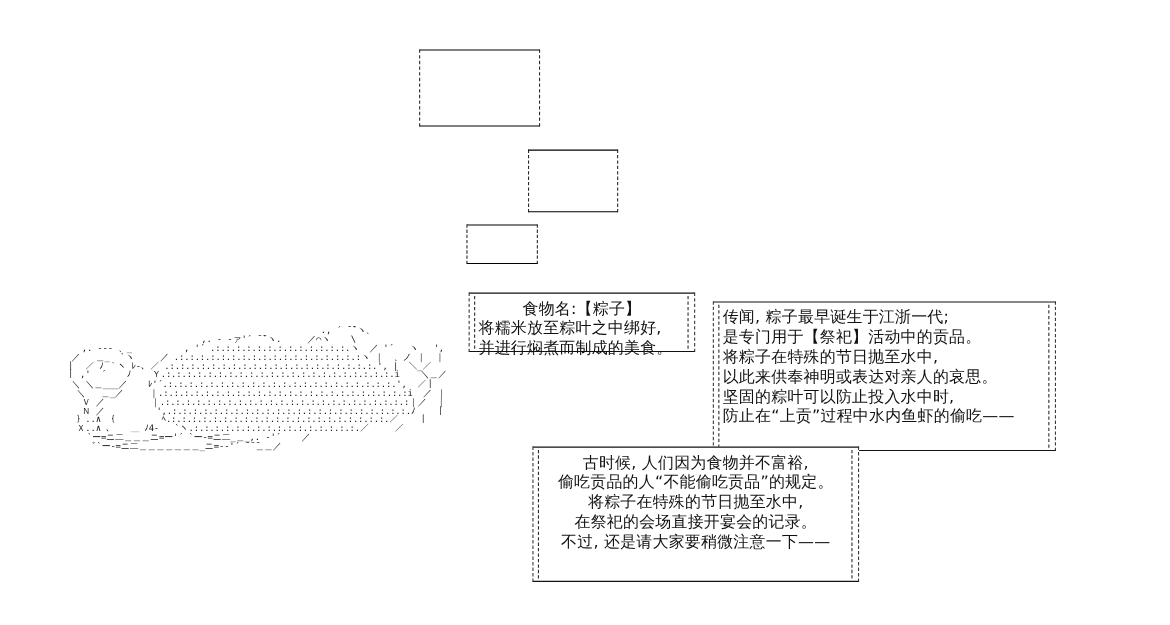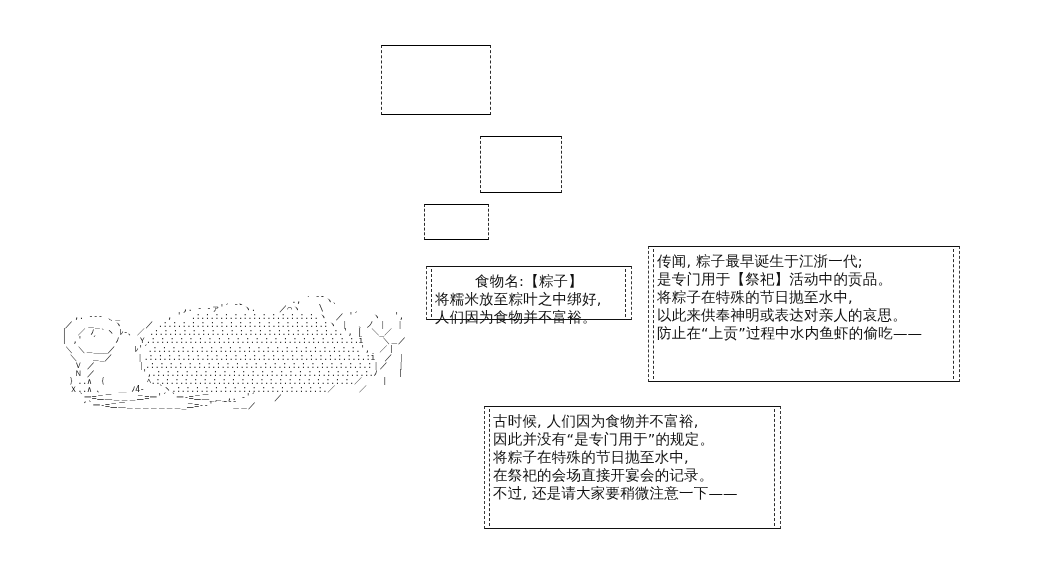--- a/index.html
+++ b/index.html
@@ -63,22 +63,22 @@
     position: absolute;
     top: 2px;
     bottom: 2px;
     width: 1px;
     border-left: 1.2px dashed #2b2b2b;
   }
   .rail.left  { left: 4px; }
   .rail.right { right: 4px; }
 
   #box-food   { left: 426px; top: 266px; width: 206px; height: 54px; }
-  #box-legend { left: 648px; top: 246px; width: 312px; height: 136px; }
-  #box-custom { left: 484px; top: 406px; width: 297px; height: 123px; }
+  #box-legend { left: 648px; top: 274px; width: 312px; height: 136px; }
+  #box-custom { left: 484px; top: 406px; width: 297px; height: 123px; text-align: center; }
 
   #frame-1 { left: 381px; top: 45px;  width: 110px; height: 70px; }
   #frame-2 { left: 480px; top: 136px; width: 82px;  height: 57px; }
   #frame-3 { left: 424px; top: 204px; width: 65px;  height: 36px; }
 
   
   #aa-art {
     position: absolute;
     left: 46px;
     top: 296px;
@@ -115,36 +115,37 @@
      ｝..∧ ｛         ﾍ.:.:.:.:.:.:.:.:.:.:.:.:.:.:.:.:.:.:.:.:.:.／    ｜
      Ｘ..∧ 、   ＿ ﾉ4-   `ヽ.:.:.:.:.:.:.:.:.:.:.:.:.:.:.:.:.／     ／
        `ー=ニ二＿＿＿ニ=ー'´ `ー-=ニ二_＿_,. ‐'´    ／
         ﾞ`ー-=ニ二＿＿＿＿＿＿＿_ニ=-‐'´ ̄ ̄ ̄＿＿／</div>
 
   <div class="text-box" id="box-food">
     <span class="rail left"></span>
     <span class="rail right"></span>
     <div class="line center">食物名:【粽子】</div>
     <div class="line">将糯米放至粽叶之中绑好,</div>
-    <div class="line">人们因为食物并不富裕。</div>
+    <div class="line">并进行焖煮而制成的美食。</div>
   </div>
 
   <div class="text-box" id="box-legend">
     <span class="rail left"></span>
     <span class="rail right"></span>
     <div class="line">传闻, 粽子最早诞生于江浙一代;</div>
     <div class="line">是专门用于【祭祀】活动中的贡品。</div>
     <div class="line">将粽子在特殊的节日抛至水中,</div>
     <div class="line">以此来供奉神明或表达对亲人的哀思。</div>
+    <div class="line">坚固的粽叶可以防止投入水中时,</div>
     <div class="line">防止在“上贡”过程中水内鱼虾的偷吃——</div>
   </div>
 
   <div class="text-box" id="box-custom">
     <span class="rail left"></span>
     <span class="rail right"></span>
     <div class="line">古时候, 人们因为食物并不富裕,</div>
-    <div class="line">因此并没有“是专门用于”的规定。</div>
+    <div class="line">偷吃贡品的人“不能偷吃贡品”的规定。</div>
     <div class="line">将粽子在特殊的节日抛至水中,</div>
     <div class="line">在祭祀的会场直接开宴会的记录。</div>
     <div class="line">不过, 还是请大家要稍微注意一下——</div>
   </div>
 
 </div>
 
 </body></html>

